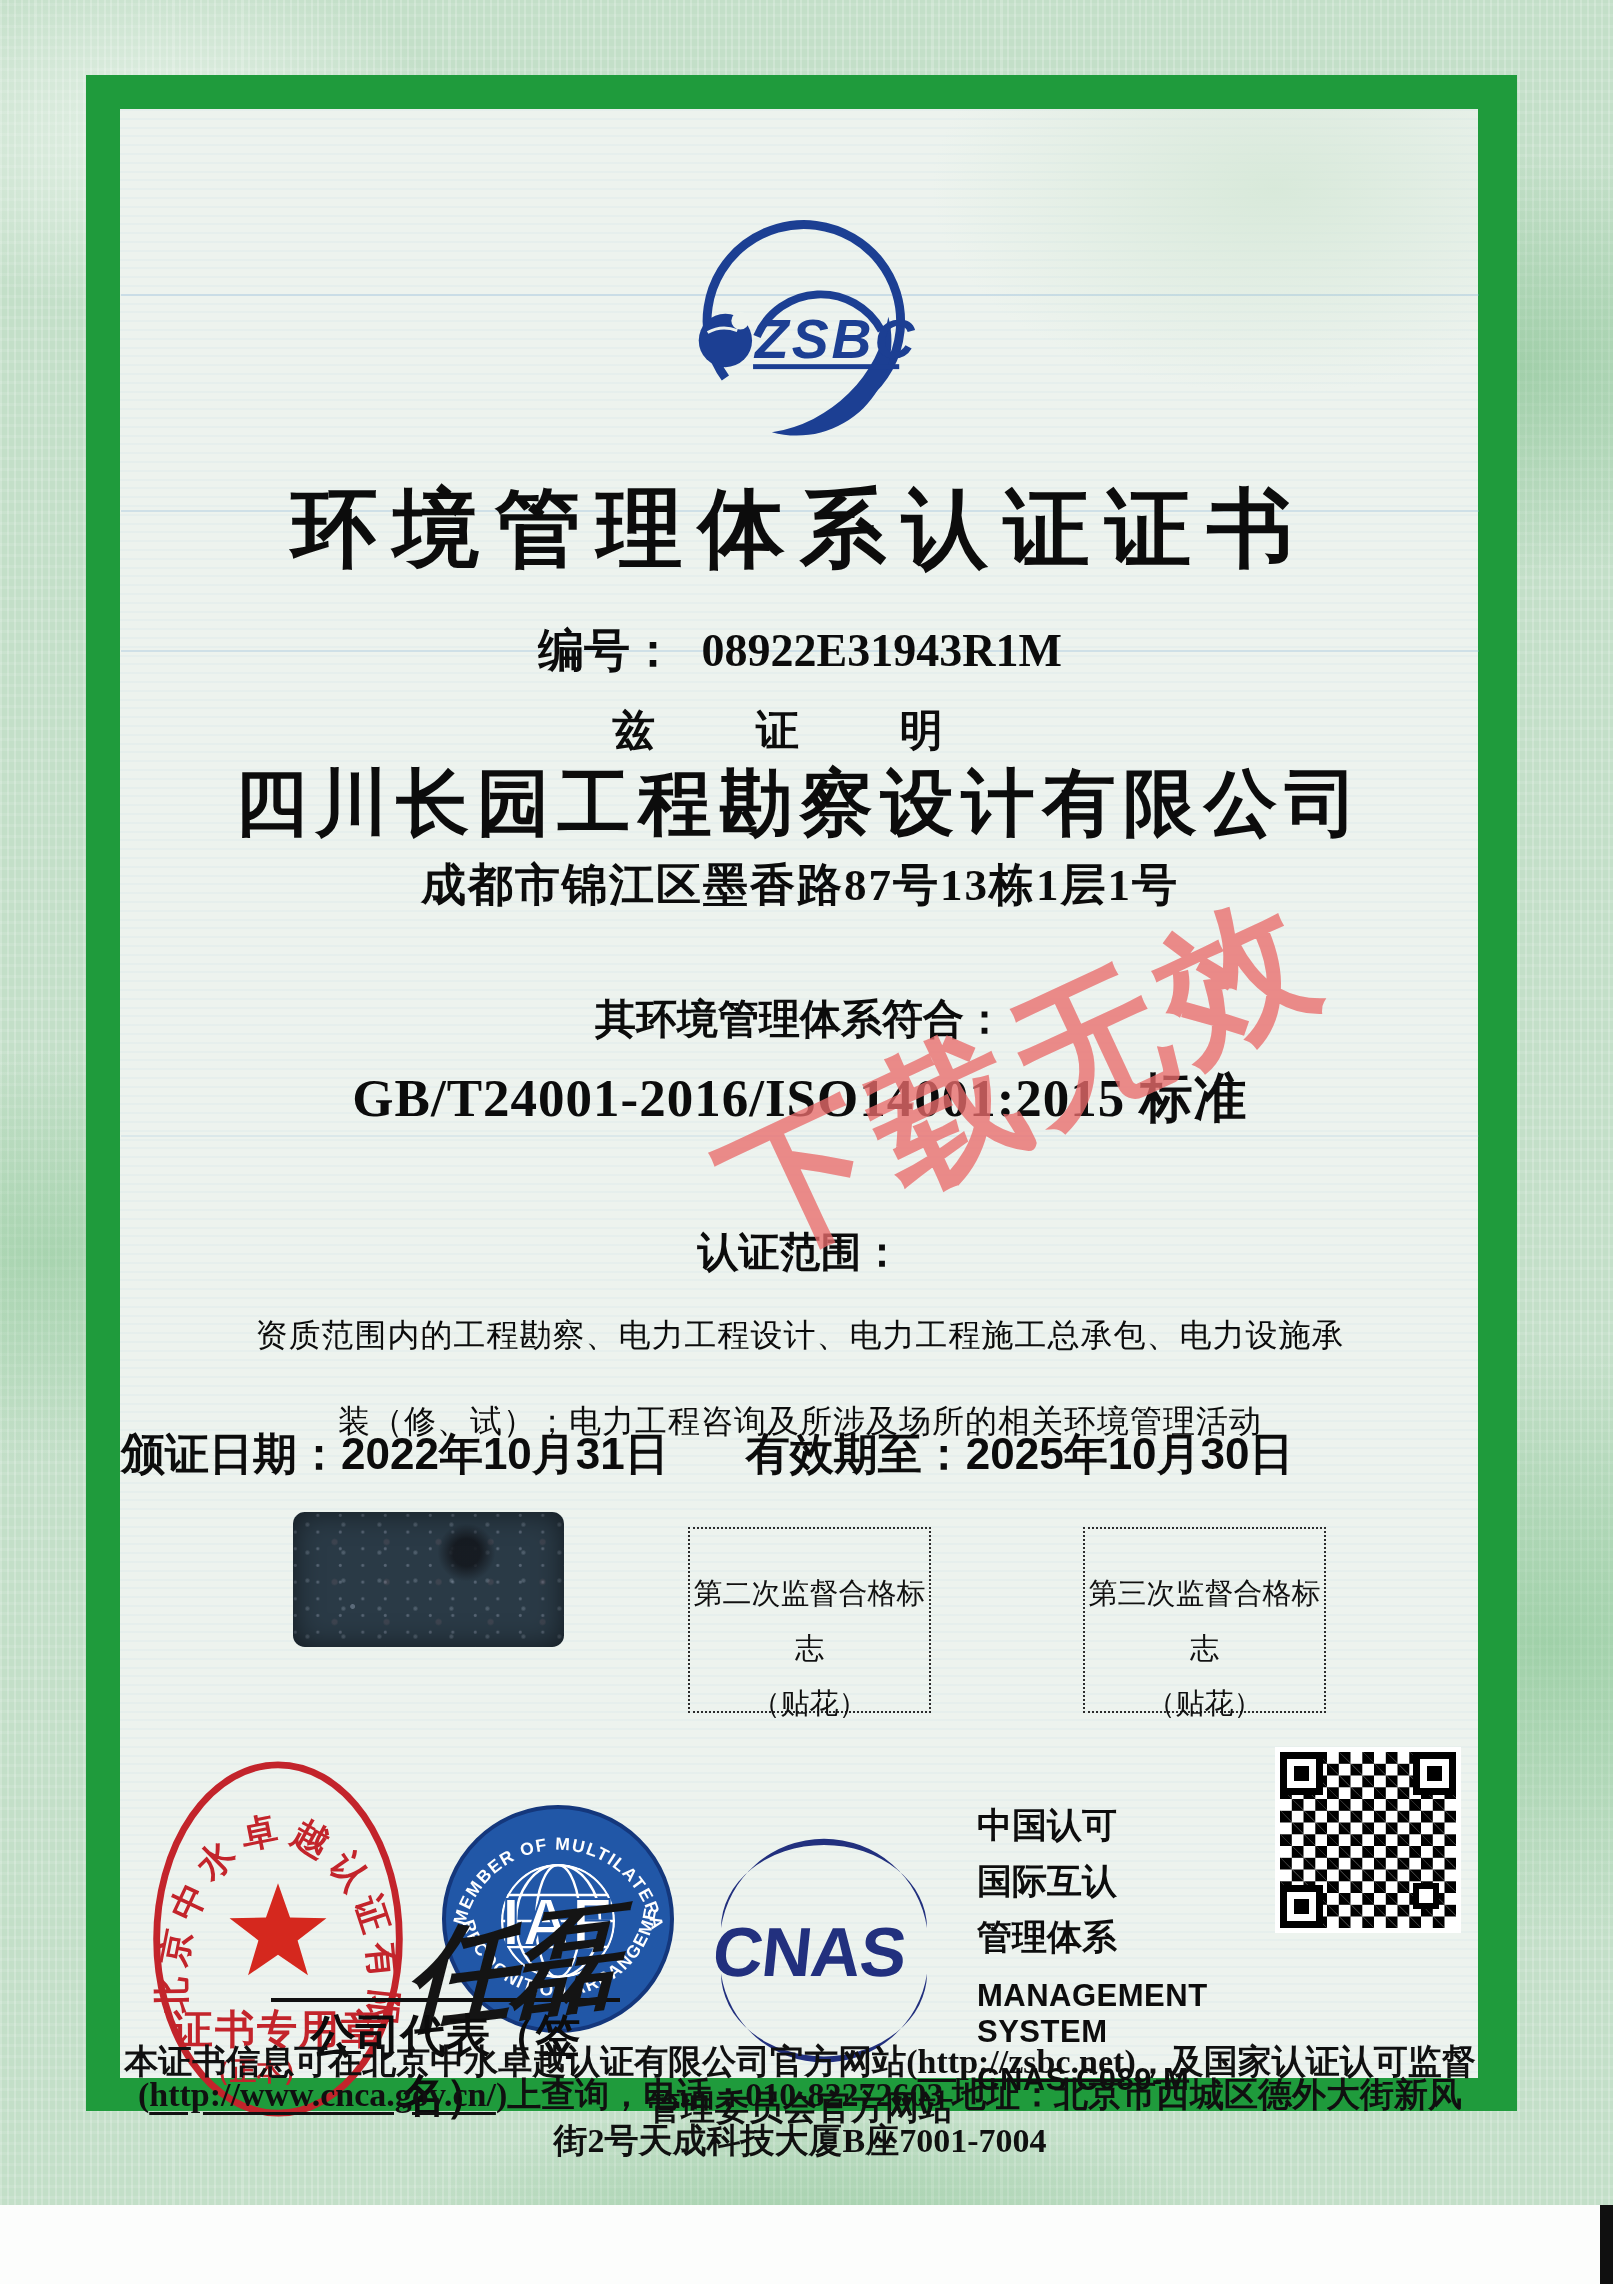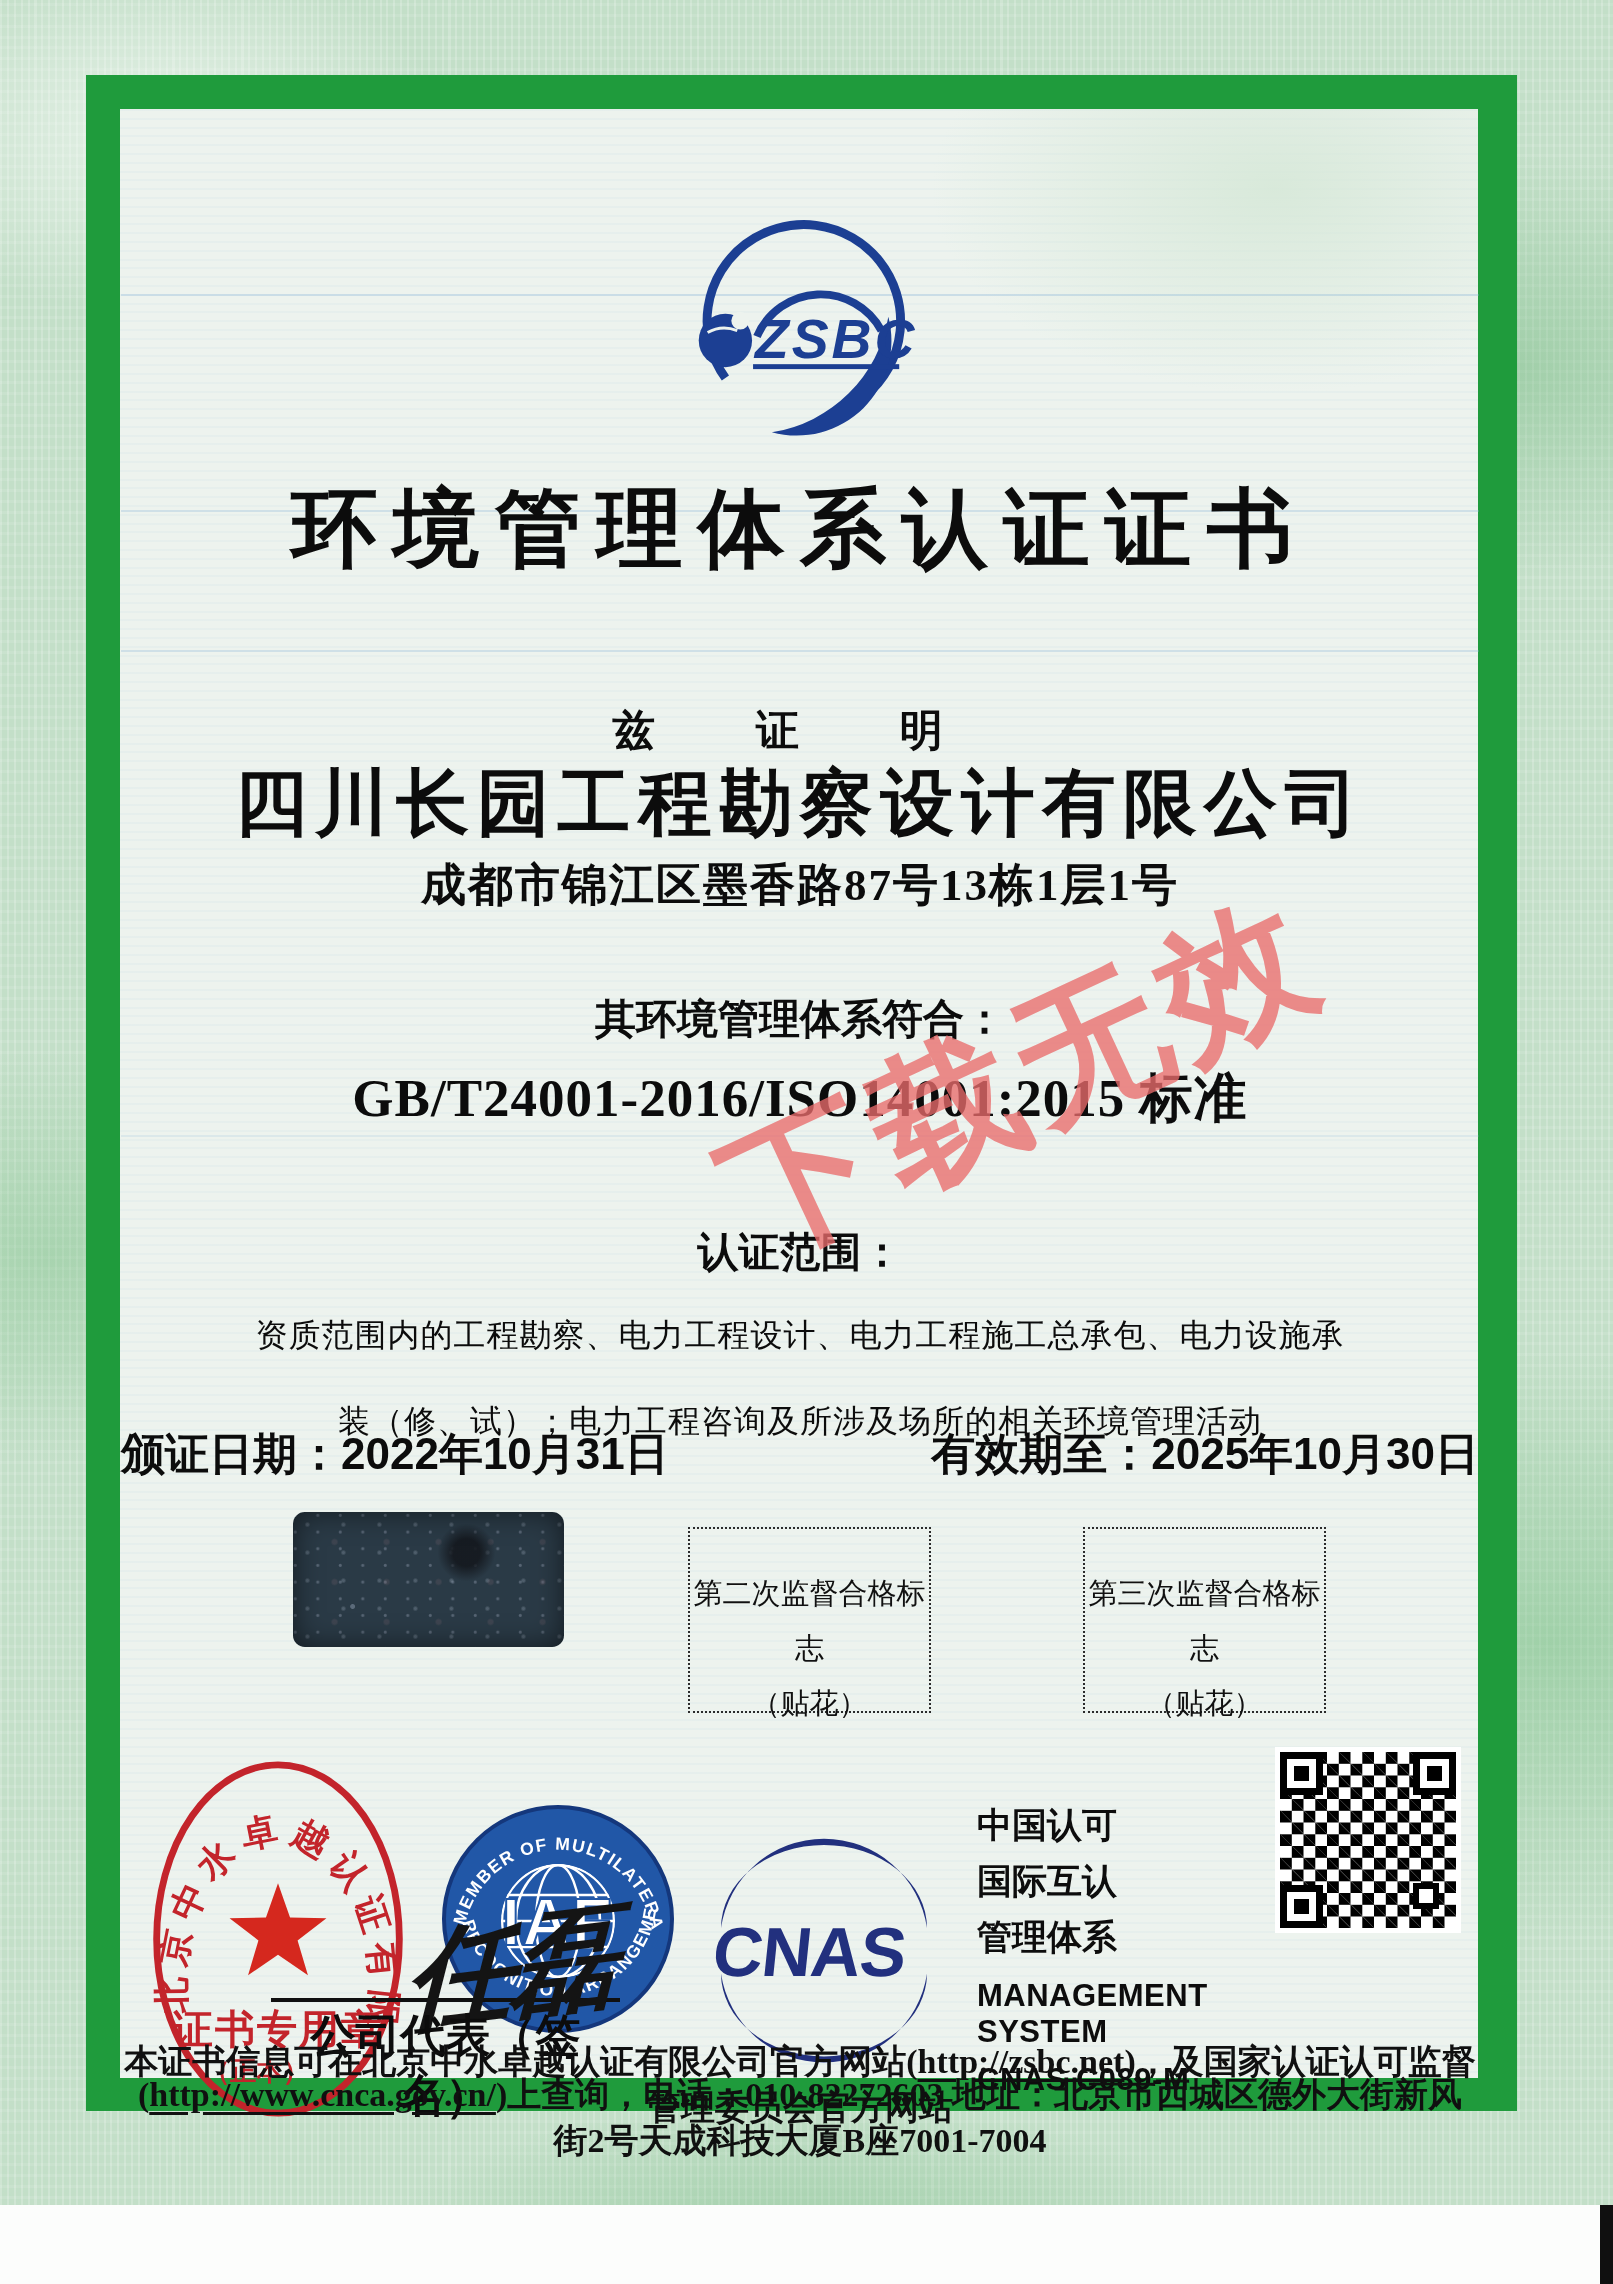--- a/index.html
+++ b/index.html
@@ -39,21 +39,21 @@
   .numrow .gap{display:inline-block;width:25.5px;}
   .hereby{top:592px;font-size:43px;font-weight:bold;letter-spacing:45px;}
   .company{top:645px;font-size:73px;font-weight:bold;letter-spacing:7.8px;}
   .address{top:745px;font-size:45px;font-weight:bold;letter-spacing:2px;}
   .creditrow{top:808px;font-size:45px;font-weight:bold;}
   .creditrow .gap{display:inline-block;width:84px;}
   .conform{top:882px;font-size:41px;font-weight:bold;}
   .standard{top:953px;font-size:53px;font-weight:bold;letter-spacing:1px;}
   .scopelabel{top:1115px;font-size:41px;font-weight:bold;}
   .scope{top:1182px;font-size:32px;font-weight:normal;line-height:86px;letter-spacing:1px;}
-  .datesrow{top:1315px;font-size:44px;font-weight:bold;display:flex;justify-content:space-between;gap:60px;}
+  .datesrow{top:1315px;font-size:44px;font-weight:bold;display:flex;justify-content:flex-start;gap:77px;}
   .note{top:1366px;font-size:35px;font-weight:bold;letter-spacing:1px;}
 
   .sticker{
     position:absolute;left:172px;top:1402px;width:271px;height:135px;border-radius:11.8px;
     background-color:#2a3a46;
     background-image:
       radial-gradient(circle at 22% 70%, rgba(150,165,185,.45) 0 2px, rgba(0,0,0,0) 2.9px),
       radial-gradient(circle at 64% 30%, rgba(20,24,30,.9) 0 13.7px, rgba(0,0,0,0) 29px),
       radial-gradient(circle at 80% 75%, rgba(120,100,110,.25) 0 2px, rgba(0,0,0,0) 3.9px),
       radial-gradient(circle at 40% 45%, rgba(160,175,190,.3) 0 1px, rgba(0,0,0,0) 2.9px),
@@ -139,20 +139,23 @@
         <circle cx="48" cy="122" r="27" fill="#1c3f93"></circle>
         <circle cx="63" cy="102" r="9" fill="#edf3ee"></circle>
         <path d="M 30,114 q 14,-8 30,-2" stroke="#edf3ee" stroke-width="3" fill="none"></path>
         <rect x="76" y="146" width="148" height="5" fill="#1c3f93"></rect>
         <text x="78" y="140" font-size="56" font-weight="bold" font-style="italic" letter-spacing="3" fill="#1c3f93" font-family="Liberation Sans, DejaVu Sans, sans-serif">ZSBC</text>
       </svg>
     </div>
 
     <div class="row title">环境管理体系认证证书</div>
 
+    <div class="row numrow serif">
+      <span>编号：</span><span class="gap"></span><span>08922E31943R1M</span>
+    </div>
 
     <div class="row hereby serif">兹 证 明</div>
 
     <div class="row company sans">四川长园工程勘察设计有限公司</div>
     <div class="row address serif">成都市锦江区墨香路87号13栋1层1号</div>
 
 
     <div class="row conform sans">其环境管理体系符合：</div>
     <div class="row standard serif">GB/T24001-2016/ISO14001:2015 标准</div>
 

